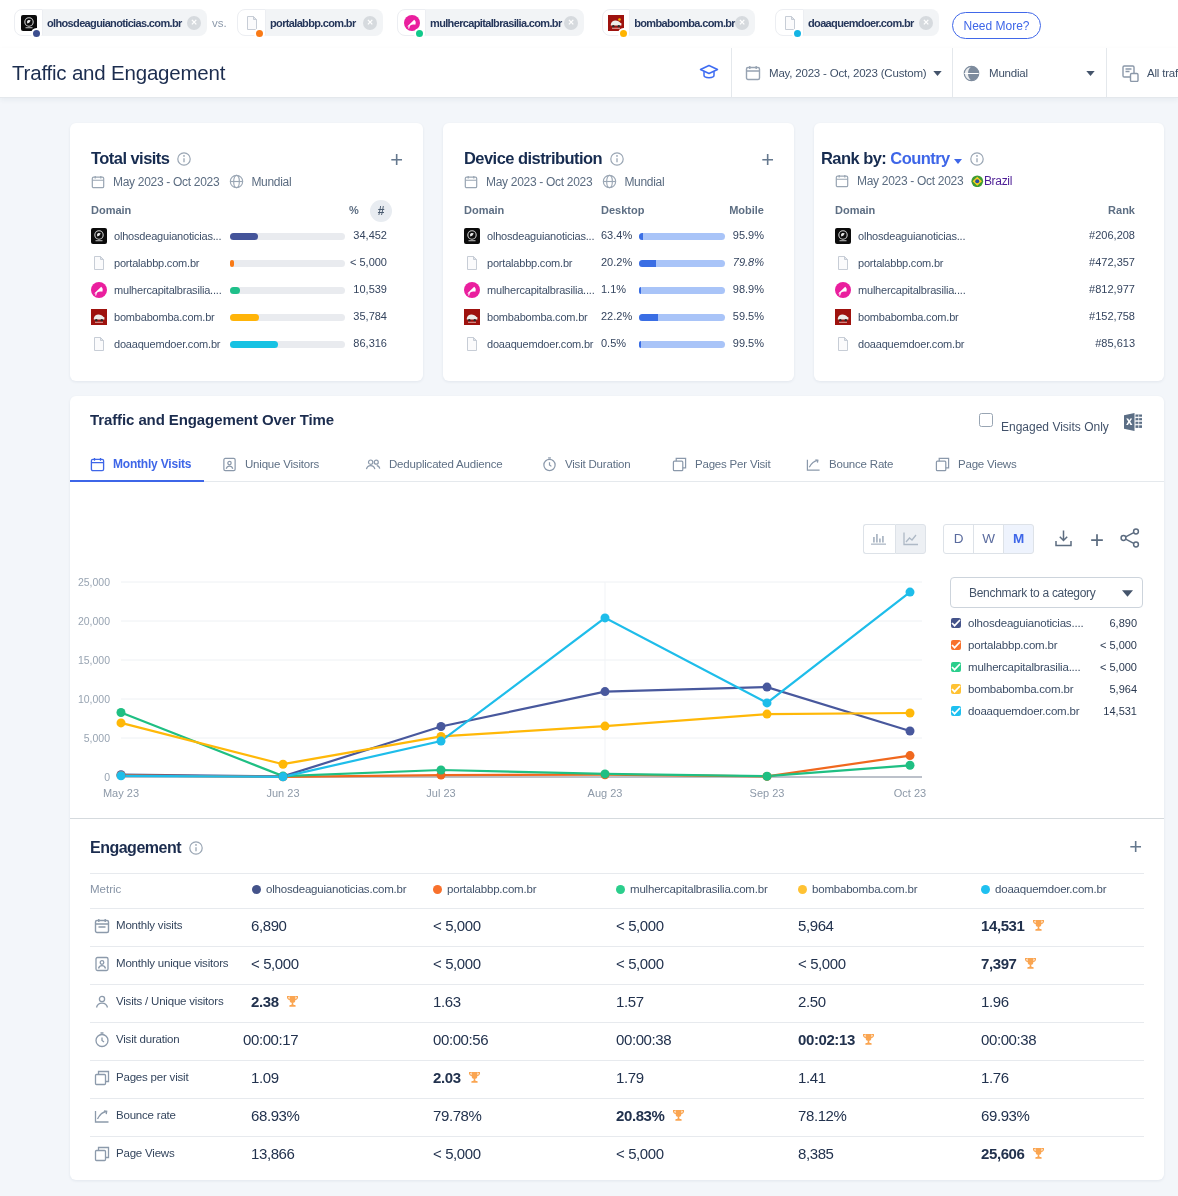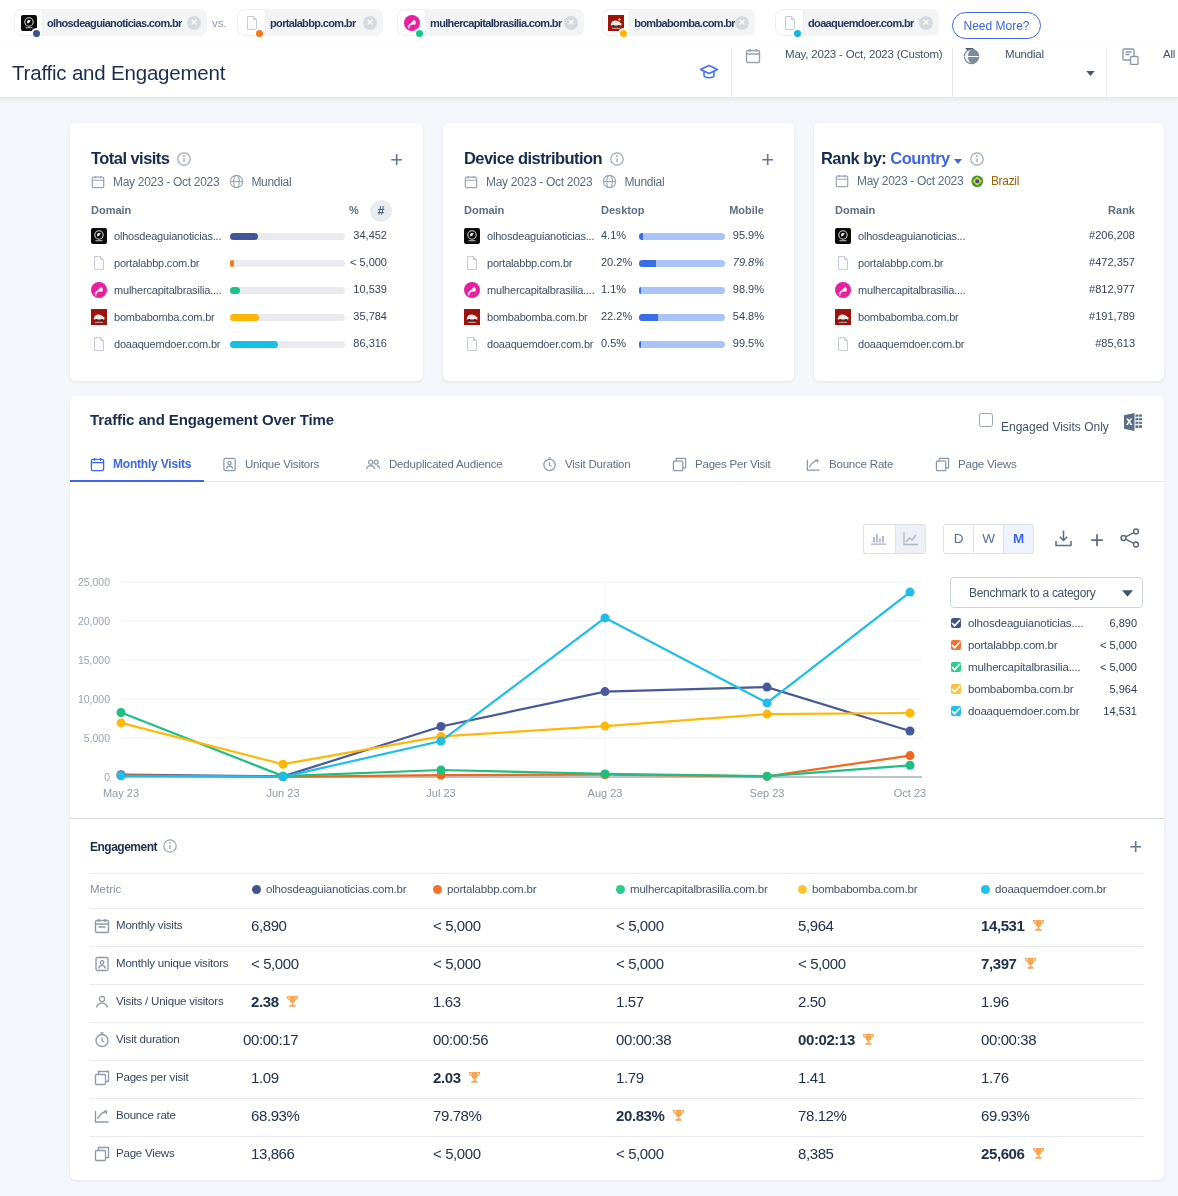--- a/index.html
+++ b/index.html
@@ -15,21 +15,21 @@
 .chip .dom { font-size:11px; font-weight:700; letter-spacing:-0.65px; color:#25365a; white-space:nowrap; }
 .chip .x { margin-left:auto; width:14px; height:14px; border-radius:50%; background:#d6dade; color:#fff; font-size:8px; line-height:14px; text-align:center; font-weight:700; flex:none;}
 .chip .dot { position:absolute; right:0px; bottom:-4px; width:11px; height:11px; border-radius:50%; border:2px solid #fff; }
 .vs { position:absolute; top:17px; font-size:11.5px; color:#8d9aab; }
 #needmore { position:absolute; left:952px; top:12px; width:89px; height:27px; border:1px solid #4168e9; border-radius:14px; color:#3e66e8; font-size:12px; display:flex; align-items:center; justify-content:center; background:#fff;}
 
 
 #header { position:absolute; left:0; top:48px; width:1178px; height:50px; background:#fff; border-bottom:1px solid #e4e8ec; box-shadow:0 2px 5px rgba(40,60,90,.06); }
 #htitle { position:absolute; left:12px; top:61px; font-size:20.5px; font-weight:500; color:#1c2d4f; letter-spacing:-0.2px;}
 .hdivider { position:absolute; top:48px; width:1px; height:50px; background:#e4e8ec; }
-.hctl { position:absolute; top:48px; height:50px; display:flex; align-items:flex-start; font-size:11.5px; letter-spacing:-0.2px; color:#3f5068; white-space:nowrap;gap:16px; }
+.hctl { position:absolute; top:48px; height:50px; display:flex; align-items:center; font-size:11.5px; letter-spacing:-0.2px; color:#3f5068; white-space:nowrap; }
 
 
 .card { position:absolute; background:#fff; border-radius:6px; box-shadow:0 1px 3px rgba(30,50,90,.08); }
 .ctitle { font-size:16.5px; font-weight:700; color:#172c50; letter-spacing:-0.55px; }
 .info { display:inline-block; width:14px; height:14px; vertical-align:-2px; }
 .plus { position:absolute; color:#65788e; font-size:22px; font-weight:400; }
 .subline { position:absolute; font-size:12px; letter-spacing:-0.3px; color:#5b6c81; display:flex; align-items:center; }
 .thead { position:absolute; font-size:11px; font-weight:700; color:#5d6e83; }
 .drow { position:absolute; height:18px; display:flex; align-items:center; overflow:hidden; }
 .fav { width:16px; height:16px; margin-right:7px; flex:none; }
@@ -318,39 +318,39 @@
       </svg>
       <span class="dname">bombabomba.com.br</span>
     </div>
   <div class="drow" style="left:21px; top:212px; width:130px;">
       <svg class="fav" viewBox="0 0 16 16">
         <path d="M3.5 1.5h6l3 3v10h-9z" fill="#fbfbfc" stroke="#c7cdd6"></path>
         <path d="M9.5 1.5v3h3z" fill="#e1e5ea" stroke="#c7cdd6"></path>
       </svg>
       <span class="dname">doaaquemdoer.com.br</span>
     </div>
-  <div class="num abs" style="left:158px; top:106px;">4.1%</div>
+  <div class="num abs" style="left:158px; top:106px;">63.4%</div>
   <div class="num abs" style="left:158px; top:133px;">20.2%</div>
   <div class="num abs" style="left:158px; top:160px;">1.1%</div>
   <div class="num abs" style="left:158px; top:187px;">22.2%</div>
   <div class="num abs" style="left:158px; top:214px;">0.5%</div>
   <div class="dtrack" style="left:196px; top:110px; width:86px;"></div>
     <div class="dfill" style="left:196px; top:110px; width:4px;"></div>
   <div class="dtrack" style="left:196px; top:137px; width:86px;"></div>
     <div class="dfill" style="left:196px; top:137px; width:17px;"></div>
   <div class="dtrack" style="left:196px; top:164px; width:86px;"></div>
     <div class="dfill" style="left:196px; top:164px; width:2px;"></div>
   <div class="dtrack" style="left:196px; top:191px; width:86px;"></div>
     <div class="dfill" style="left:196px; top:191px; width:19px;"></div>
   <div class="dtrack" style="left:196px; top:218px; width:86px;"></div>
     <div class="dfill" style="left:196px; top:218px; width:2px;"></div>
   <div class="num abs" style="right:30px; top:106px;">95.9%</div>
   <div class="num abs" style="right:30px; top:133px;font-style:italic;">79.8%</div>
   <div class="num abs" style="right:30px; top:160px;">98.9%</div>
-  <div class="num abs" style="right:30px; top:187px;">54.8%</div>
+  <div class="num abs" style="right:30px; top:187px;">59.5%</div>
   <div class="num abs" style="right:30px; top:214px;">99.5%</div>
 </div>
 <div class="card" id="card3" style="left:814px; top:123px; width:350px; height:258px;">
   <div class="ctitle abs" style="left:7px; top:26px;">Rank by: <span style="color:#3e66e8;">Country</span> <svg width="8" height="5" viewBox="0 0 10 6" style="margin-left:0px;">
         <path d="M0 0h10L5 6z" fill="#3e66e8"></path>
       </svg>&nbsp; <svg class="info" viewBox="0 0 14 14" fill="none">
         <circle cx="7" cy="7" r="6.2" stroke="#9aa6b4" stroke-width="1.2"></circle>
         <path d="M7 6.2v4" stroke="#9aa6b4" stroke-width="1.3"></path>
         <circle cx="7" cy="3.9" r=".9" fill="#9aa6b4"></circle>
       </svg></div>
@@ -358,21 +358,21 @@
     <svg width="14" height="14" viewBox="0 0 16 16" fill="none" stroke="#9aa6b4" stroke-width="1.4">
         <rect x="1.5" y="2.5" width="13" height="12" rx="1.5"></rect>
         <path d="M1.5 6h13M4.8 1v3M11.2 1v3"></path>
       </svg>
     <span style="margin-left:8px;">May 2023 - Oct 2023</span>
     <svg style="margin-left:8px;" width="12.5" height="12.5" viewBox="0 0 16 16">
         <circle cx="8" cy="8" r="7.5" fill="#3d9b35"></circle>
         <path d="M8 2.2L14 8 8 13.8 2 8z" fill="#f8d01f"></path>
         <circle cx="8" cy="8" r="2.6" fill="#2a4fa0"></circle>
       </svg>
-    <span style="margin-left:7px; color:#a16207;">Brazil</span>
+    <span style="margin-left:0; color:#4c1d95;">Brazil</span>
   </div>
   <div class="thead" style="left:21px; top:81px;">Domain</div>
   <div class="thead" style="right:29px; top:81px;">Rank</div>
   <div class="drow" style="left:21px; top:104px; width:200px;">
       <svg class="fav" viewBox="0 0 16 16">
         <rect width="16" height="16" rx="2" fill="#0b0b0b"></rect>
         <circle cx="8" cy="7" r="4.2" fill="none" stroke="#cfcfcf" stroke-width="1.1"></circle>
         <path d="M6 6.2c.8-1.4 2.6-1.7 3.8-.7L8.2 7.8l-2 .6z" fill="#e8e8e8"></path>
         <rect x="4.5" y="12" width="7" height="1.3" fill="#9a9a9a"></rect>
       </svg>
@@ -405,21 +405,21 @@
   <div class="drow" style="left:21px; top:212px; width:200px;">
       <svg class="fav" viewBox="0 0 16 16">
         <path d="M3.5 1.5h6l3 3v10h-9z" fill="#fbfbfc" stroke="#c7cdd6"></path>
         <path d="M9.5 1.5v3h3z" fill="#e1e5ea" stroke="#c7cdd6"></path>
       </svg>
       <span class="dname">doaaquemdoer.com.br</span>
     </div>
   <div class="num abs" style="right:29px; top:106px;">#206,208</div>
   <div class="num abs" style="right:29px; top:133px;">#472,357</div>
   <div class="num abs" style="right:29px; top:160px;">#812,977</div>
-  <div class="num abs" style="right:29px; top:187px;">#191,789</div>
+  <div class="num abs" style="right:29px; top:187px;">#152,758</div>
   <div class="num abs" style="right:29px; top:214px;">#85,613</div>
 </div>
 
 <div class="card" id="bigcard">
   <div class="abs" style="left:20px; top:15px; font-size:15px; font-weight:700; color:#1b2c4e; letter-spacing:-0.1px;">Traffic and Engagement Over Time</div>
   <div class="abs" style="left:909px; top:17px; width:14px; height:14px; border:1.5px solid #98a5b3; border-radius:2.5px;"></div>
   <div class="abs" style="left:931px; top:24px; font-size:12px; color:#42526a;">Engaged Visits Only</div>
   <svg class="abs" style="left:1054px; top:17px;" width="19" height="18" viewBox="0 0 19 18">
       <path d="M0 2.2L10.5 0v18L0 15.8z" fill="#5b6e85"></path>
       <path d="M2.2 5.5l2 3.1-2.1 3.3h1.9l1.2-2.1 1.2 2.1h2l-2.2-3.3 2-3.1H6.3l-1 1.9-1.1-1.9z" fill="#fff"></path>
@@ -621,21 +621,21 @@
         <circle cx="213" cy="216.8" r="4.5"></circle>
         <circle cx="371" cy="181.1" r="4.5"></circle>
         <circle cx="535" cy="57.9" r="4.5"></circle>
         <circle cx="697" cy="142.9" r="4.5"></circle>
         <circle cx="840" cy="32.1" r="4.5"></circle>
       </g>
   </svg>
 
   <div class="abs" style="left:0; top:422px; width:1094px; height:1px; background:#d5dade;"></div>
 
-  <div class="abs" style="left:20px; top:443px; font-size:12px; font-weight:700; color:#1b2c4e; letter-spacing:-0.5px;">Engagement&nbsp; <svg class="info" viewBox="0 0 14 14" fill="none">
+  <div class="abs" style="left:20px; top:443px; font-size:16px; font-weight:700; color:#1b2c4e; letter-spacing:-0.5px;">Engagement&nbsp; <svg class="info" viewBox="0 0 14 14" fill="none">
         <circle cx="7" cy="7" r="6.2" stroke="#9aa6b4" stroke-width="1.2"></circle>
         <path d="M7 6.2v4" stroke="#9aa6b4" stroke-width="1.3"></path>
         <circle cx="7" cy="3.9" r=".9" fill="#9aa6b4"></circle>
       </svg></div>
   <div class="plus" style="right:22px; top:438px;">+</div>
   <div class="esep" style="top:477px;"></div>
   <div class="abs" style="left:20px; top:487px; font-size:11.5px; color:#8794a6;">Metric</div>
   <div class="ehead" style="left:182px;"><span class="edot" style="background:#44538a;"></span>olhosdeaguianoticias.com.br</div>
   <div class="ehead" style="left:363px;"><span class="edot" style="background:#f8712c;"></span>portalabbp.com.br</div>
   <div class="ehead" style="left:546px;"><span class="edot" style="background:#2bce8c;"></span>mulhercapitalbrasilia.com.br</div>

